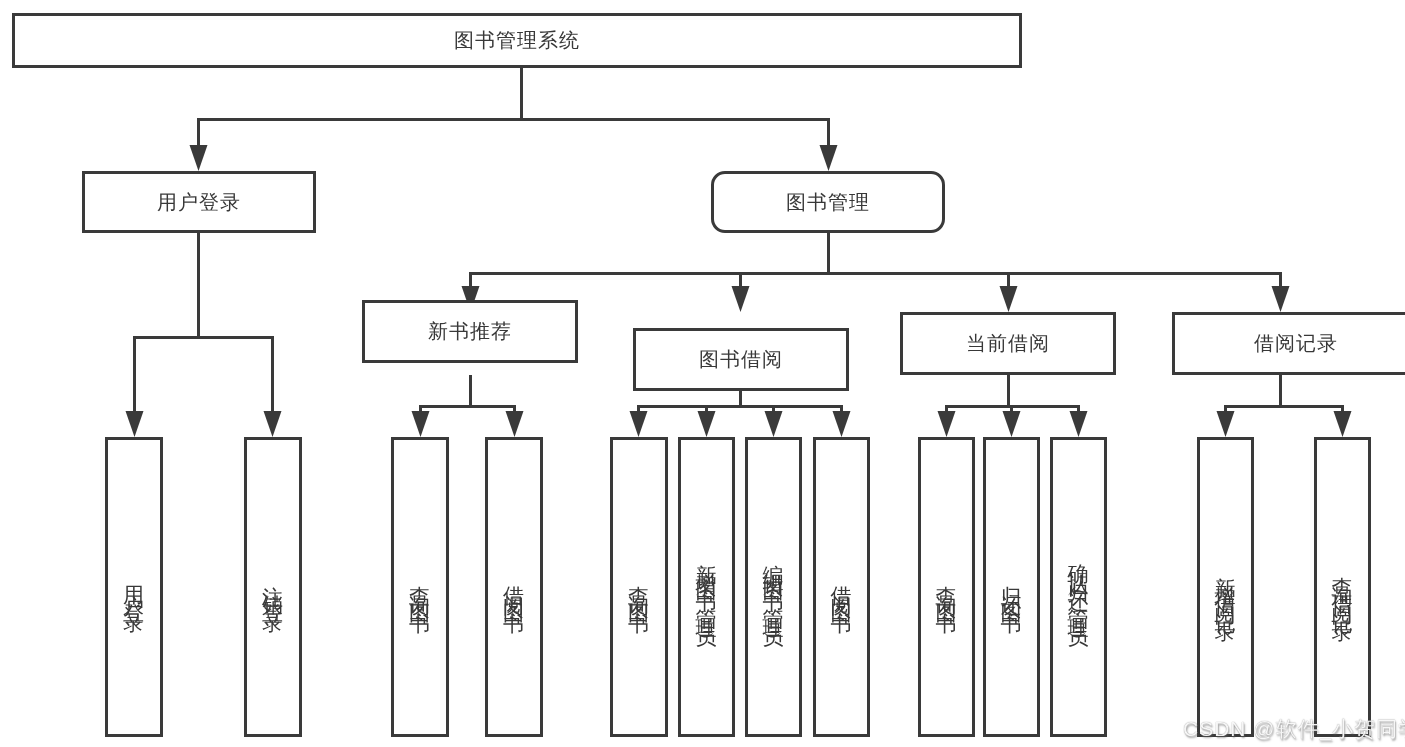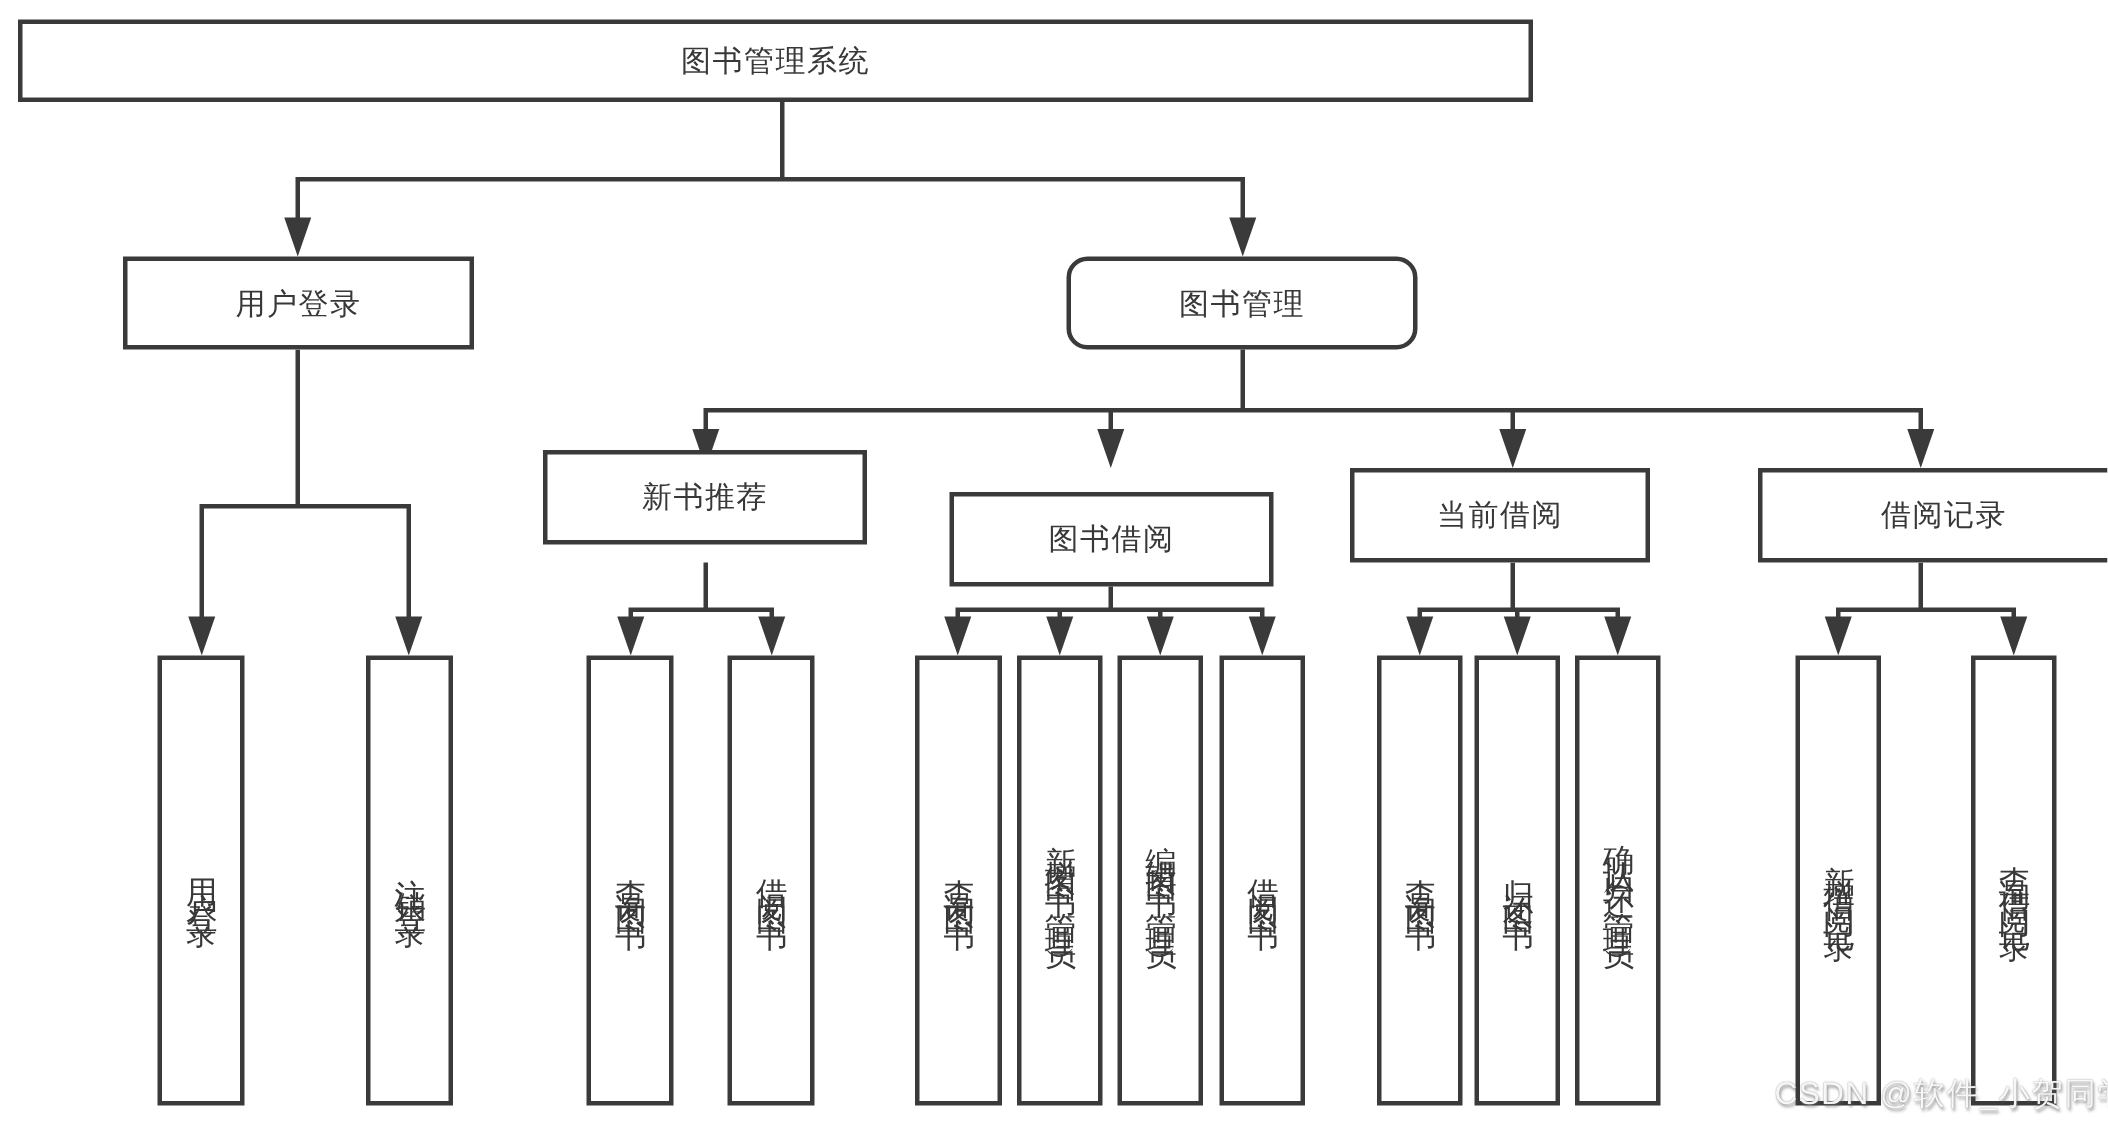--- a/index.html
+++ b/index.html
@@ -108,21 +108,21 @@
   <div class="box h" style="left:711px; top:171px; width:234px; height:62px;border-radius:14px;">
     <span>图书管理</span>
   </div>
 
   <div class="box h" style="left:362px; top:300px; width:216px; height:63px;">
     <span>新书推荐</span>
   </div>
   <div class="box h" style="left:633px; top:328px; width:216px; height:63px;">
     <span>图书借阅</span>
   </div>
-  <div class="box h" style="left:900px; top:312px; width:200px; height:63px;">
+  <div class="box h" style="left:900px; top:312px; width:216px; height:63px;">
     <span>当前借阅</span>
   </div>
   <div class="box h" style="left:1172px; top:312px; width:248px; height:63px;">
     <span>借阅记录</span>
   </div>
 
   <div class="box v" style="left:105px; width:58px;">
     <span>用户登录</span>
   </div>
   <div class="box v" style="left:244px; width:58px;">

